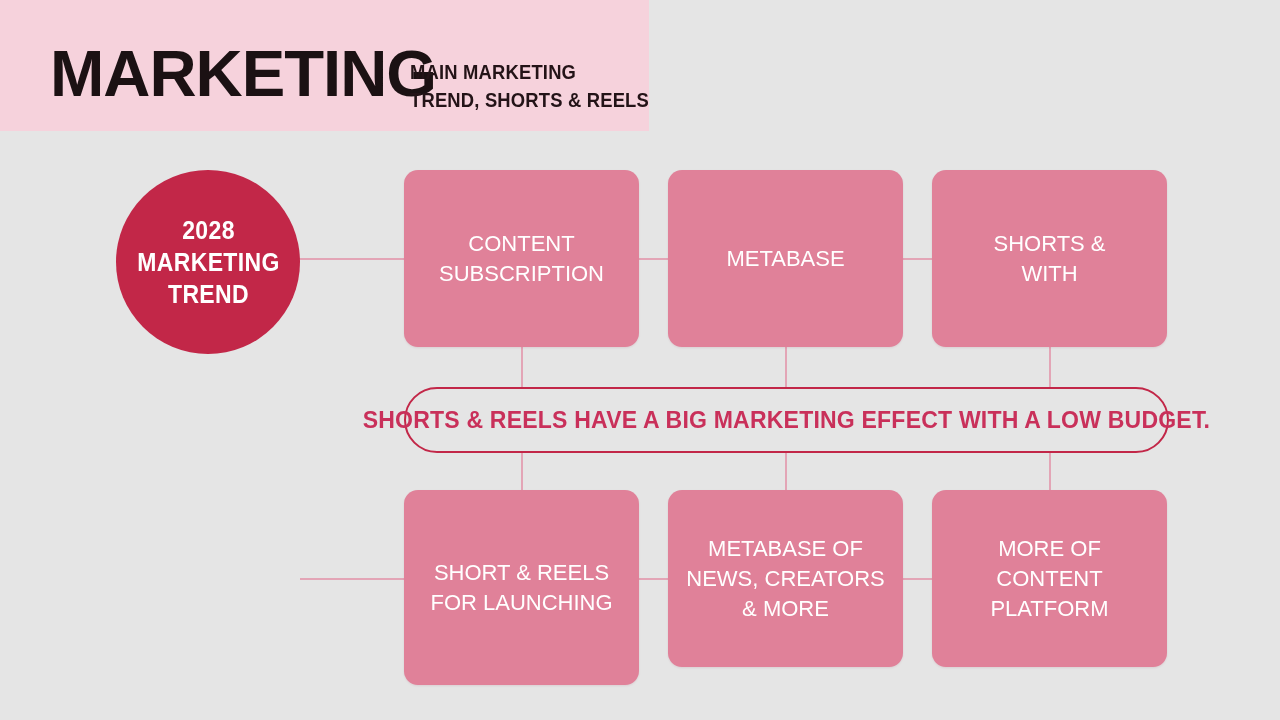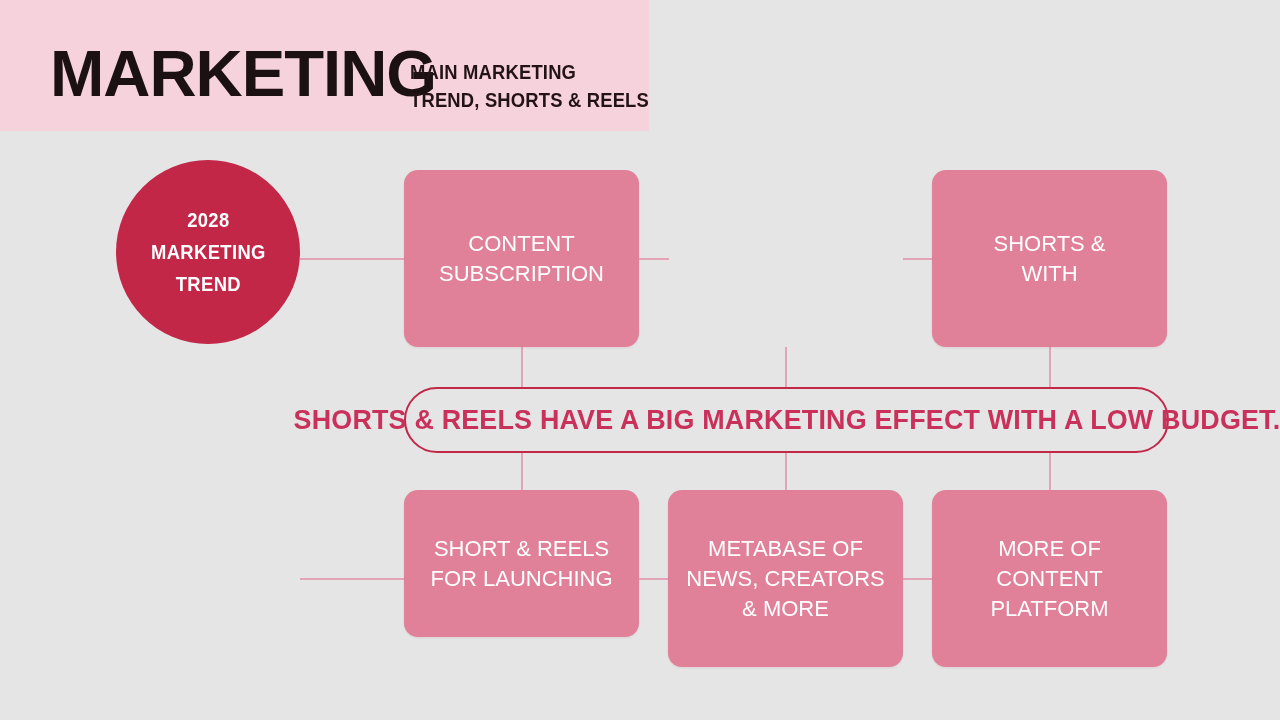--- a/index.html
+++ b/index.html
@@ -72,24 +72,24 @@
     color: #ffffff;
     font-family: "Liberation Sans Narrow", "Liberation Sans", sans-serif;
     font-weight: 700;
     letter-spacing: 0.4px;
   }
   .circle .lines {
     transform: scaleX(0.92);
   }
   #circle-top {
     left: 116px;
-    top: 160px;
+    top: 170px;
     width: 184px;
     height: 184px;
-    font-size: 20px;
+    font-size: 25px;
     line-height: 32px;
   }
   #circle-bottom {
     left: 116px;
     top: 490px;
     width: 184px;
     height: 184px;
     font-size: 19px;
     line-height: 31px;
   }
@@ -122,21 +122,21 @@
     height: 66px;
     border: 2.5px solid #c22748;
     border-radius: 34px;
     box-sizing: border-box;
     display: flex;
     align-items: center;
     justify-content: center;
     color: #c9305a;
     font-family: "Liberation Sans Narrow", "Liberation Sans", sans-serif;
     font-weight: 700;
-    font-size: 28px;
+    font-size: 24px;
     letter-spacing: 0.2px;
     white-space: nowrap;
   }
   .banner .btext { transform: scaleX(0.96); }
 
   
   .conn-h {
     position: absolute;
     height: 1.5px;
     background: #e3a5b6;
@@ -187,33 +187,38 @@
   </div>
 
 
   <div class="box" style="left:404px; top:170px; width:235px; height:177px;">
     <div>
       <div>CONTENT</div>
       <div>SUBSCRIPTION</div>
     </div>
   </div>
 
+  <div class="box" style="left:668px; top:170px; width:235px; height:177px;">
+    <div>
+      <div>METABASE</div>
+    </div>
+  </div>
 
   <div class="box" style="left:932px; top:170px; width:235px; height:177px;">
     <div>
       <div>SHORTS &amp;</div>
       <div>WITH</div>
     </div>
   </div>
 
   <div class="banner">
     <span class="btext">SHORTS &amp; REELS HAVE A BIG MARKETING EFFECT WITH A LOW BUDGET.</span>
   </div>
 
-  <div class="box" style="left:404px; top:490px; width:235px; height:147px;">
+  <div class="box" style="left:404px; top:490px; width:235px; height:195px;">
     <div>
       <div>SHORT &amp; REELS</div>
       <div>FOR LAUNCHING</div>
     </div>
   </div>
 
   <div class="box" style="left:668px; top:490px; width:235px; height:177px;">
     <div>
       <div>METABASE OF</div>
       <div>NEWS, CREATORS</div>

